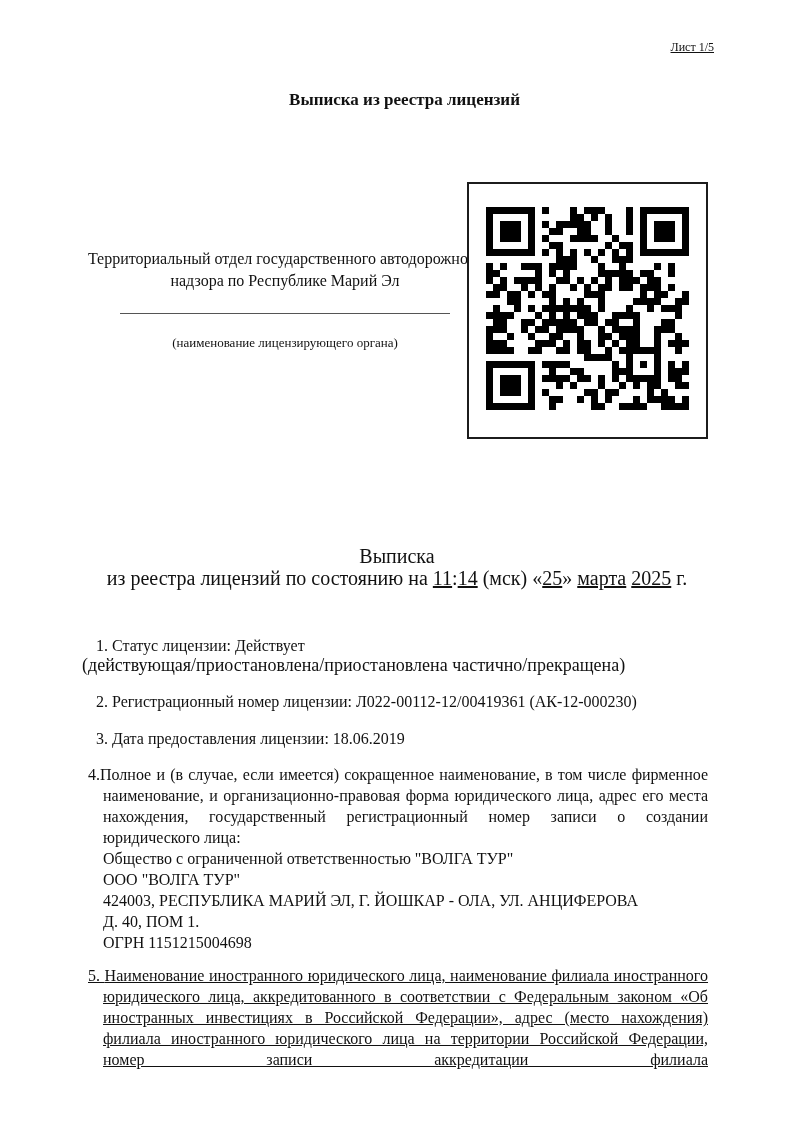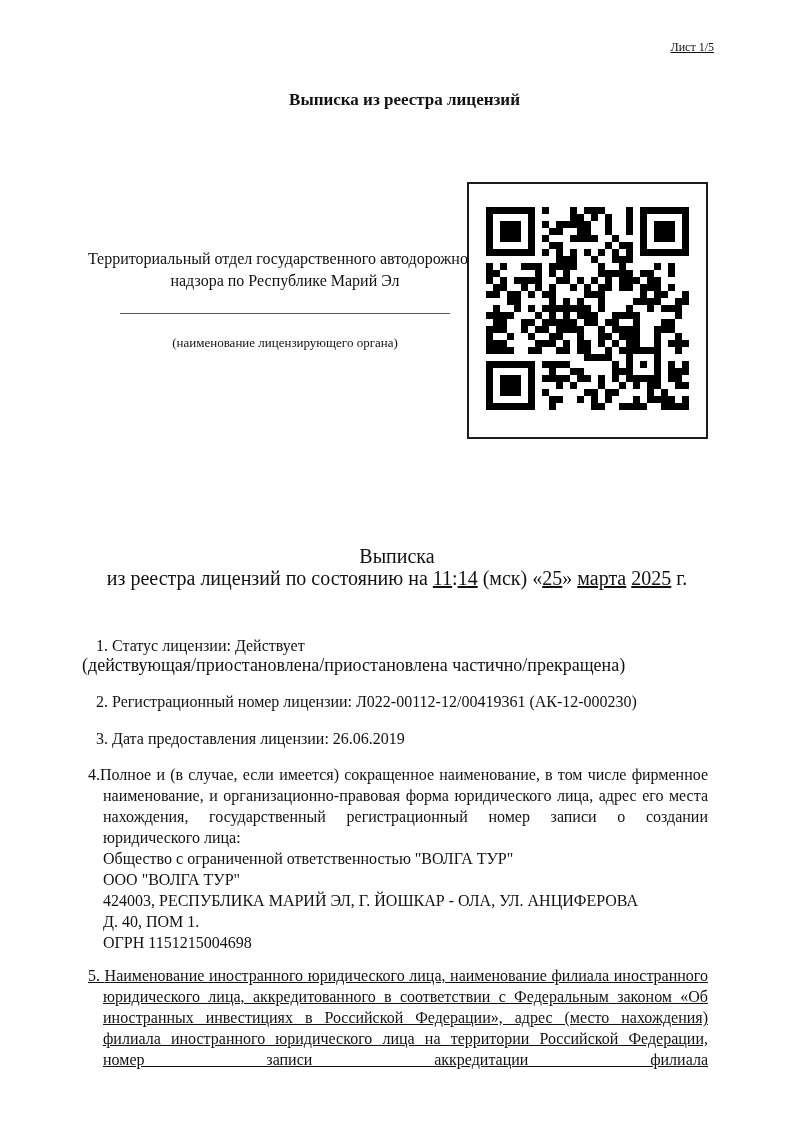--- a/index.html
+++ b/index.html
@@ -516,21 +516,21 @@
     <div class="date-line"><span>из реестра лицензий по состоянию на </span><span class="u">11</span><span>:</span><span class="u">14</span><span> (мск) «</span><span class="u">25</span><span>» </span><span class="u">марта</span><span> </span><span class="u">2025</span><span> г.</span></div>
   </div>
 
   <div class="items">
 
     <div class="simple-item"><span>1.</span> <span>Статус лицензии: Действует</span></div>
     <div class="note">(действующая/приостановлена/приостановлена частично/прекращена)</div>
 
     <div class="simple-item gap17"><span>2.</span> <span>Регистрационный номер лицензии: Л022-00112-12/00419361 (АК-12-000230)</span></div>
 
-    <div class="simple-item gap16"><span>3.</span> <span>Дата предоставления лицензии: 26.06.2019</span></div>
+    <div class="simple-item gap16"><span>3.</span> <span>Дата предоставления лицензии: 18.06.2019</span></div>
 
     <div class="para gap15"><span>4.</span><span>Полное и (в случае, если имеется) сокращенное наименование, в том числе фирменное наименование, и организационно-правовая форма юридического лица, адрес его места нахождения, государственный регистрационный номер записи о создании юридического лица:</span></div>
     <div class="detail-lines">
       <div>Общество с ограниченной ответственностью "ВОЛГА ТУР"</div>
       <div>ООО "ВОЛГА ТУР"</div>
       <div>424003, РЕСПУБЛИКА МАРИЙ ЭЛ, Г. ЙОШКАР - ОЛА, УЛ. АНЦИФЕРОВА</div>
       <div>Д. 40, ПОМ 1.</div>
       <div>ОГРН 1151215004698</div>
     </div>
 

